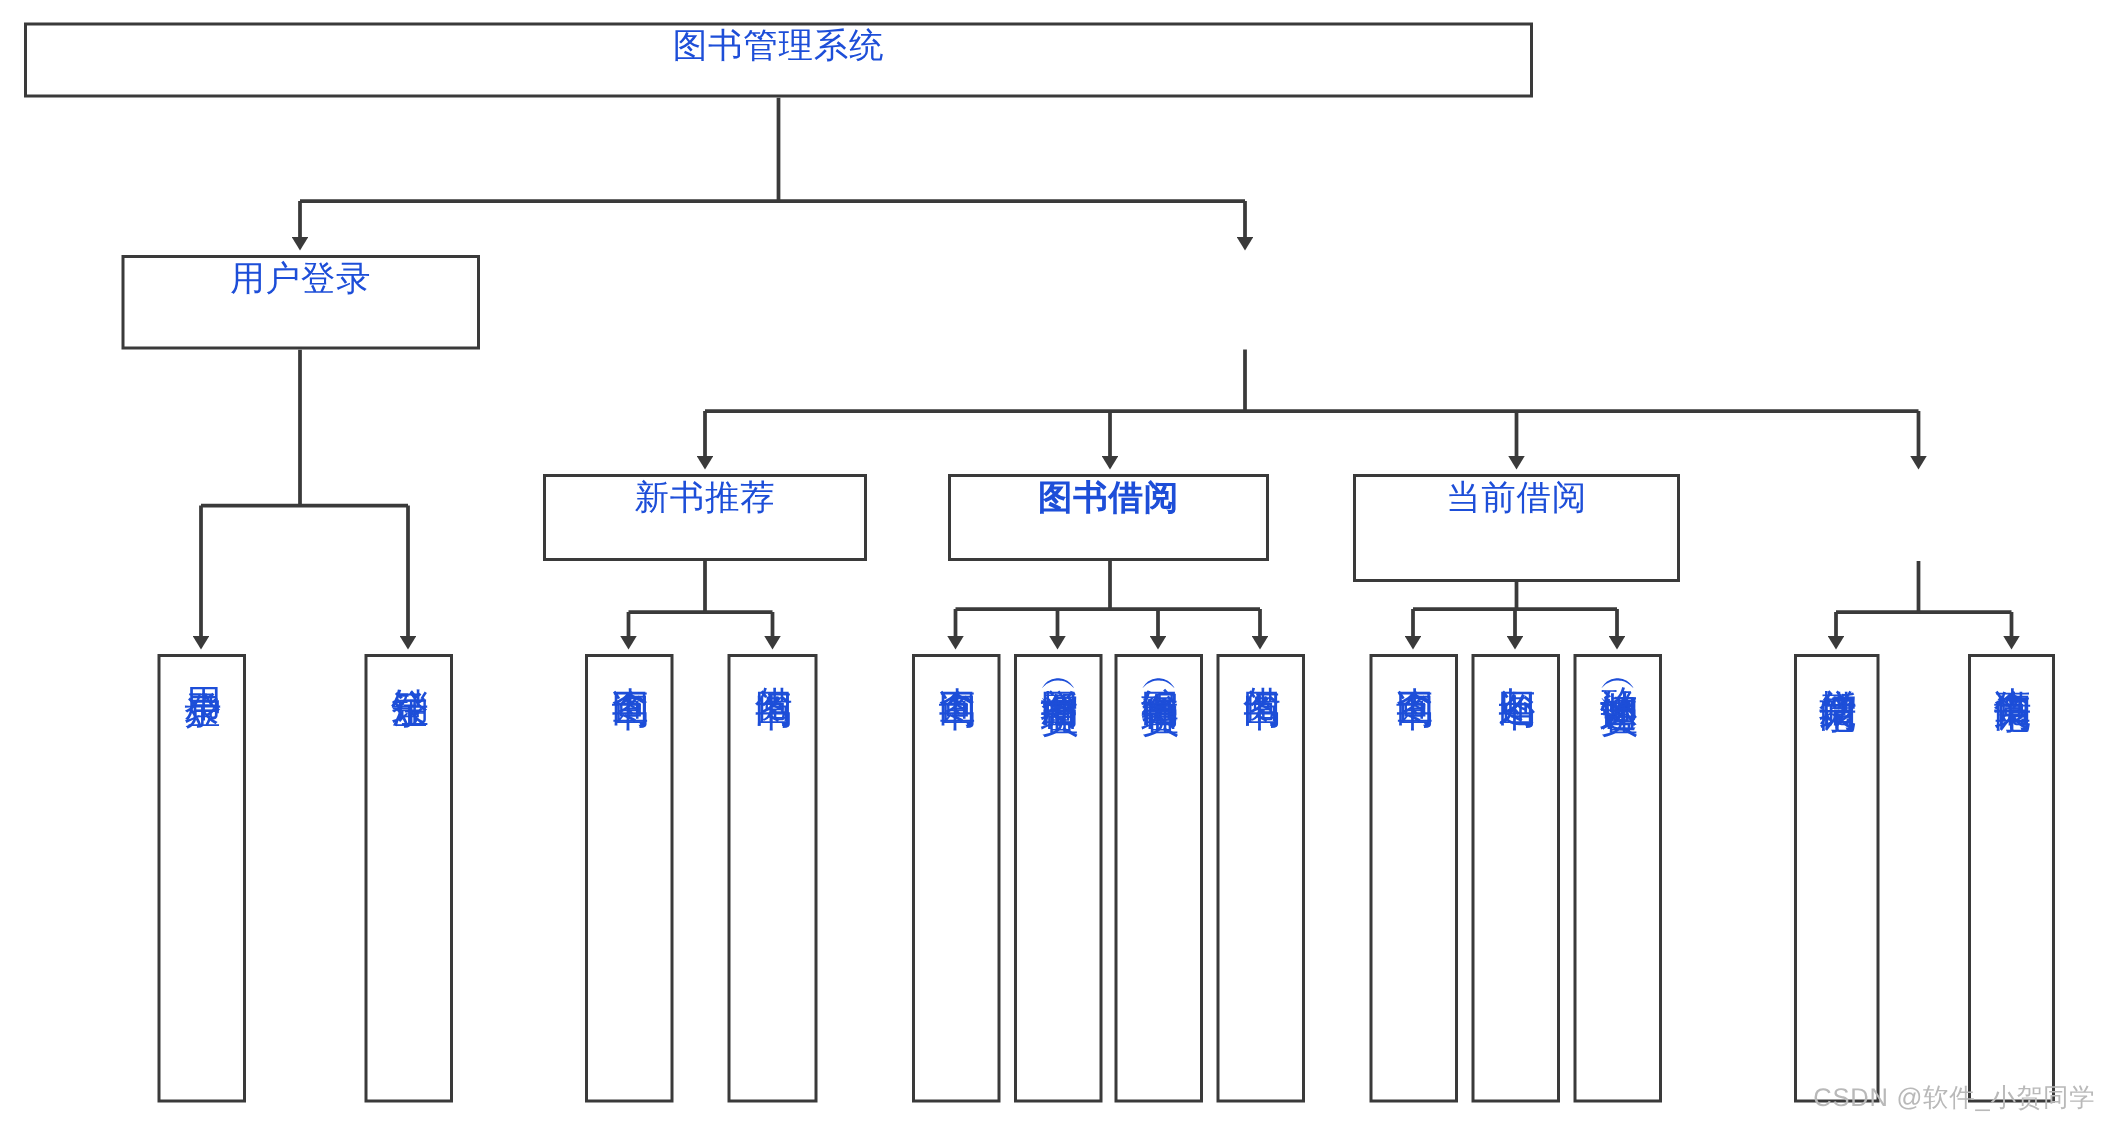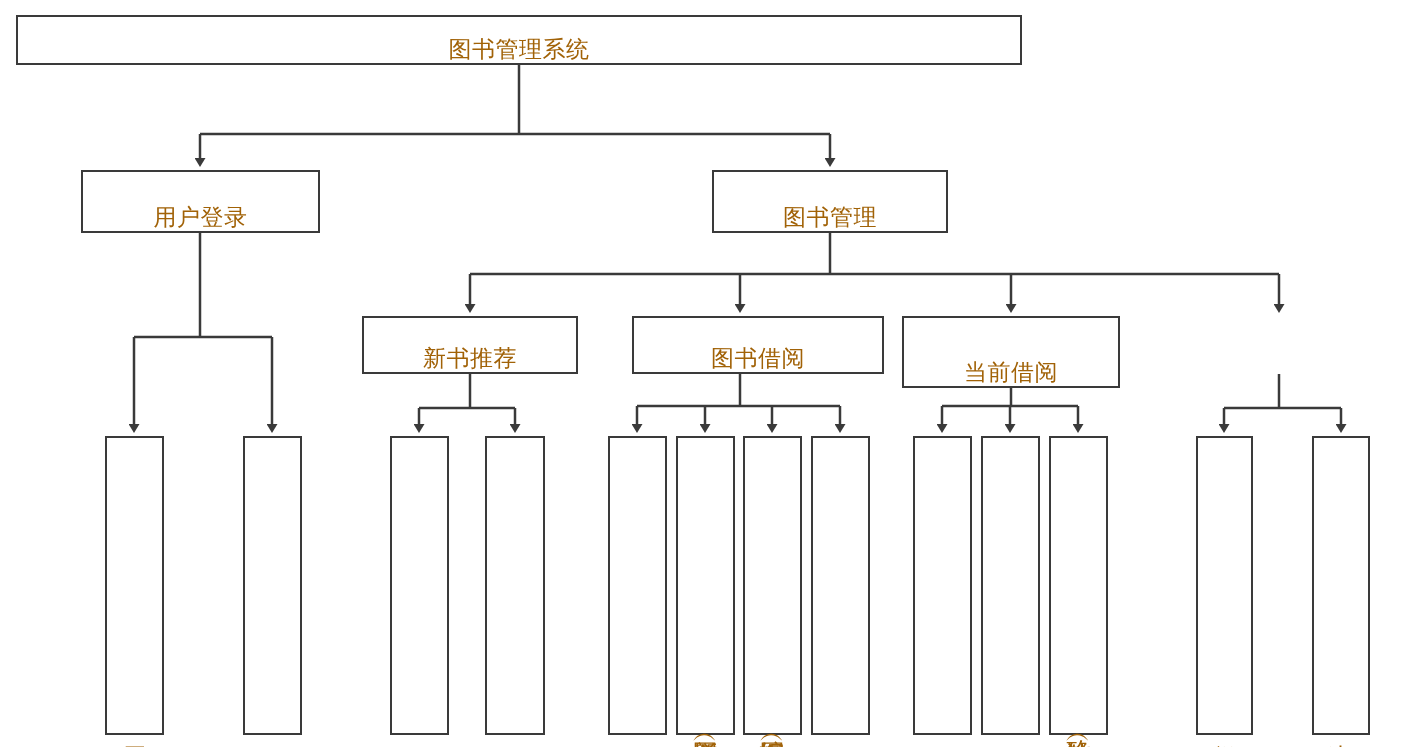--- a/index.html
+++ b/index.html
@@ -16,23 +16,23 @@
     height: 747px;
     background: #ffffff;
     overflow: hidden;
   }
   .node {
     position: absolute;
     box-sizing: border-box;
     border: 2.5px solid #3a3a3a;
     background: #ffffff;
     display: flex;
-    align-items: flex-end;
+    align-items: flex-start;
     justify-content: center;
-    color: #a16207;
+    color: #1d4ed8;
   }
   .node-label {
     display: block;
     text-align: center;
     line-height: 1.18;
   }
   
   .h-node .node-label {
     font-size: 23px;
     letter-spacing: 0.5px;
@@ -128,28 +128,25 @@
     <path class="link-line" d="M1341,408 L1341,425" marker-end="url(#arrow)"></path>
   </svg>
 
   <div class="node h-node root" style="left:16px; top:15px; width:1006px; height:50px;">
     <span class="node-label">图书管理系统</span>
   </div>
 
   <div class="node h-node" style="left:81px; top:170px; width:239px; height:63px;">
     <span class="node-label">用户登录</span>
   </div>
-  <div class="node h-node" style="left:712px; top:170px; width:236px; height:63px;">
-    <span class="node-label">图书管理</span>
-  </div>
 
   <div class="node h-node" style="left:362px; top:316px; width:216px; height:58px;">
     <span class="node-label">新书推荐</span>
   </div>
-  <div class="node h-node" style="left:632px; top:316px; width:252px; height:58px;">
+  <div class="node h-node" style="left:632px; top:316px; width:214px; height:58px;font-weight:bold;">
     <span class="node-label">图书借阅</span>
   </div>
   <div class="node h-node" style="left:902px; top:316px; width:218px; height:72px;">
     <span class="node-label">当前借阅</span>
   </div>
 
   <div class="node v-node" style="left:105px; top:436px; width:59px; height:299px;">
     <span class="node-label">用户登录</span>
   </div>
   <div class="node v-node" style="left:243px; top:436px; width:59px; height:299px;">
@@ -186,14 +183,15 @@
     <span class="node-label">确认归还（管理员）</span>
   </div>
 
   <div class="node v-node" style="left:1196px; top:436px; width:57px; height:299px;">
     <span class="node-label">新增借阅记录</span>
   </div>
   <div class="node v-node" style="left:1312px; top:436px; width:58px; height:299px;">
     <span class="node-label">查询借阅记录</span>
   </div>
 
+  <div class="watermark">CSDN @软件_小贺同学</div>
 
 </div>
 
 </body></html>

